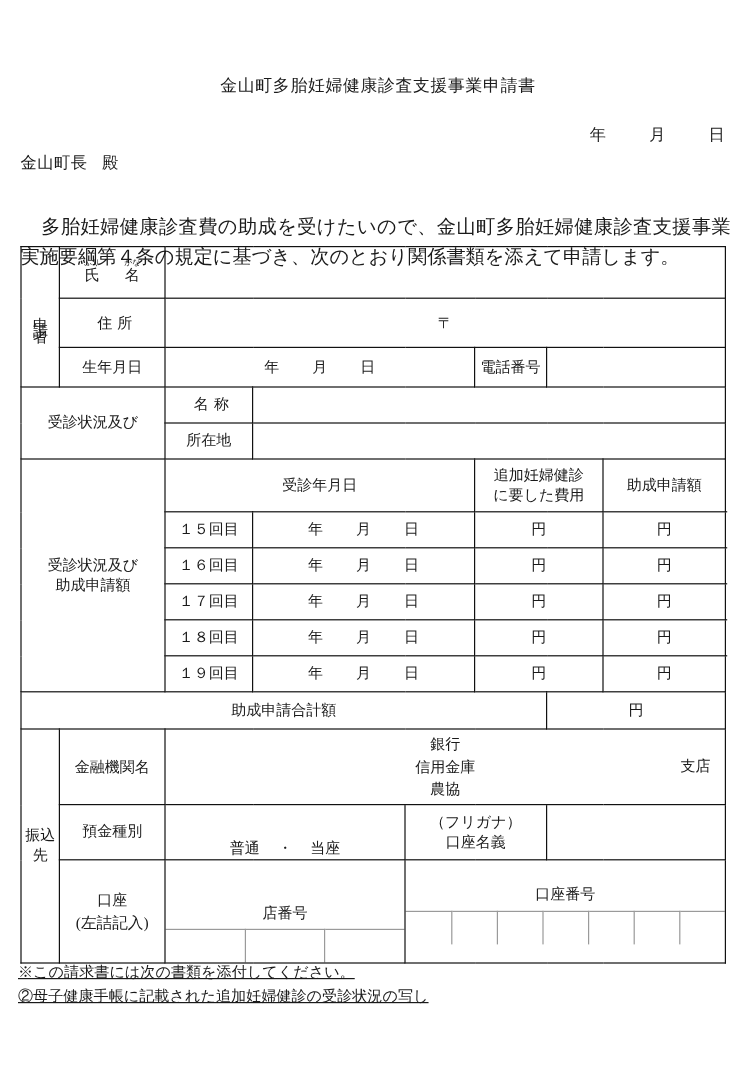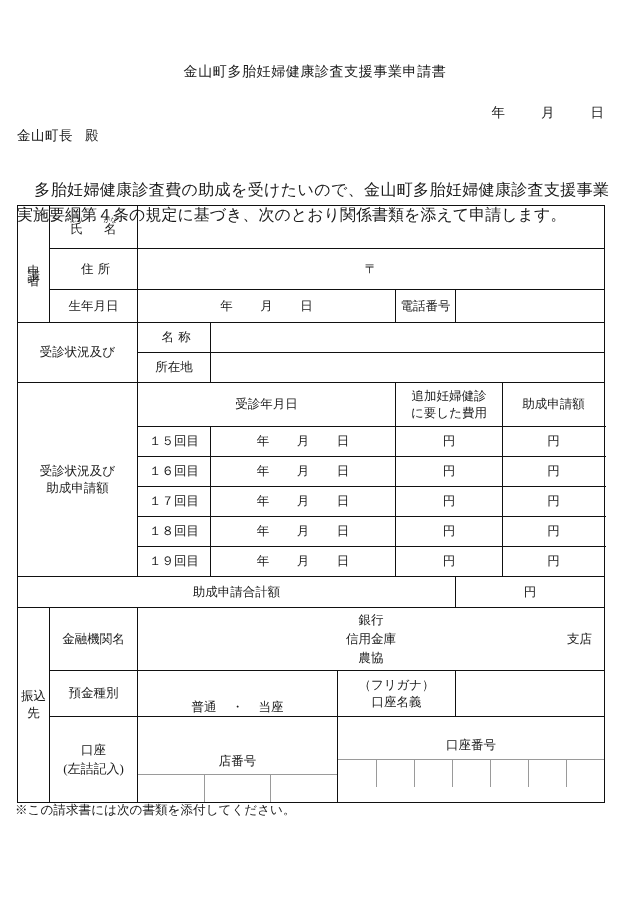--- a/index.html
+++ b/index.html
@@ -169,20 +169,21 @@
   td.nopad { padding: 0; }
   .hdr-sub { font-size: 12.5px; }
 
   
   .notes {
     position: absolute;
     left: 15px;
     top: 800px;
     font-size: 12.6px;
     line-height: 1.62;
+    text-decoration: underline;
   }
   .notes div { white-space: nowrap; }
 </style>
 </head>
 <body>
 
 <div class="page">
 
 
   <div class="doc-title">金山町多胎妊婦健康診査支援事業申請書</div>
@@ -391,15 +392,16 @@
           </tr>
         </tbody>
             </table>
       </td>
     </tr>
   </tbody>
     </table>
 
   <div class="notes">
     <div>※この請求書には次の書類を添付してください。</div>
+    <div>②母子健康手帳に記載された追加妊婦健診の受診状況の写し</div>
   </div>
 
 </div>
 
 </body></html>

